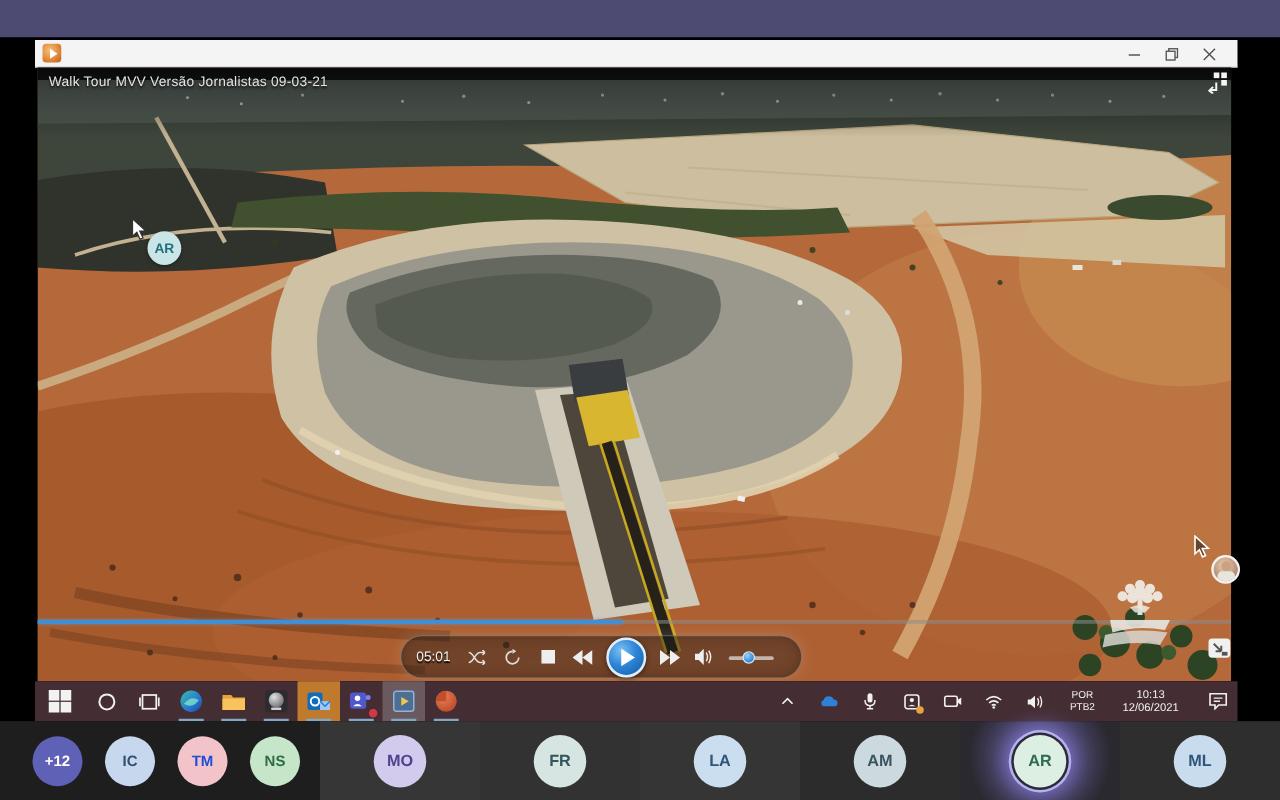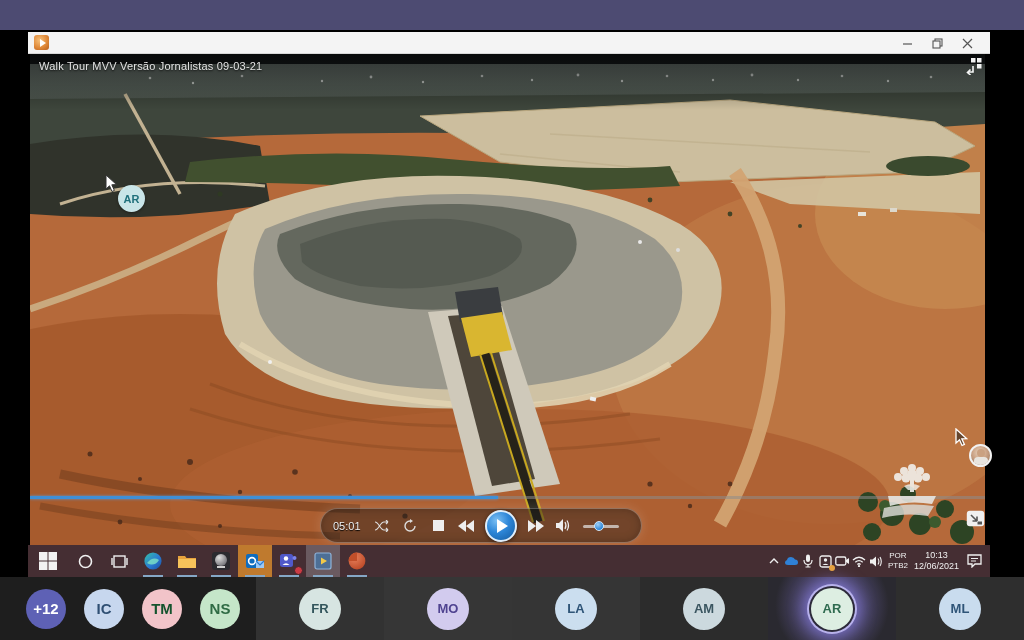--- a/index.html
+++ b/index.html
@@ -78,35 +78,35 @@
                display:flex; align-items:center; gap:7px; padding:0 8px; }
   .searchbox span { font-size:11px; color:#3f3f3f; white-space:nowrap; }
   .tb-appslot { width:34px; display:flex; align-items:center; justify-content:center; position:relative; }
   .tb-appslot .underline { position:absolute; bottom:0; left:7px; width:20px; height:2px; background:#85a7c6; }
   .hl-orange { background:#bf7a2e; }
   .hl-active { background:#6a5a60; }
   .badge-red { position:absolute; right:3px; bottom:2px; width:9px; height:9px; border-radius:50%;
                background:#cc3b44; border:1px solid #45252b; }
   .icon20 { width:20px; height:20px; }
 
-  .tray { margin-left:auto; display:flex; align-items:center; gap:0; padding-right:4px; }
+  .tray { margin-left:auto; display:flex; align-items:center; gap:16px; padding-right:4px; }
   .tray-ico { width:17px; height:17px; display:flex; align-items:center; justify-content:center; position:relative; }
   .tray-text { font-size:8px; line-height:1.25; text-align:center; color:#f0f0f0; padding:0 3px; }
   .tray-clock { font-size:9px; line-height:1.25; text-align:center; color:#f0f0f0; padding:0 3px; }
   .dot-orange { position:absolute; right:-1px; bottom:-1px; width:6px; height:6px; border-radius:50%; background:#e8a33d; }
 
   
   .strip { position:absolute; left:0; top:577px; width:1024px; height:63px; background:#1b1b1b; display:flex; }
   .tile { height:63px; display:flex; align-items:center; justify-content:center; }
   .tile-group { width:256px; gap:18px; justify-content:flex-start; padding-left:26px; }
   .tile-single { width:128px; }
   .avatar { border-radius:50%; display:flex; align-items:center; justify-content:center;
             font-weight:bold; font-size:13px; }
   .av42 { width:42px; height:42px; }
-  .av40 { width:40px; height:40px; font-size:15px; }
+  .av40 { width:40px; height:40px; font-size:12px; }
   .avatar.active { box-shadow:0 0 0 2px #2c2a3a, 0 0 0 4px #b8b2ec, 0 0 16px 7px rgba(135,125,225,.75); }
 </style>
 </head>
 <body>
 
 <div class="stage">
 
   <div class="topbar" style="background: rgb(77, 75, 114);"></div>
 
   <div class="desktop">
@@ -503,29 +503,29 @@
             </svg>
         </span>
       </div>
     </div>
   </div>
 
   <div class="strip" id="strip">
       <div class="tile tile-group" style="background: rgb(30, 30, 30);">
         <div class="avatar av40" style="background: rgb(94, 97, 181); color: rgb(255, 255, 255);">+12</div>
         <div class="avatar av40" style="background: rgb(199, 215, 238); color: rgb(47, 79, 115); text-align: center;">IC</div>
-        <div class="avatar av40" style="background: rgb(242, 196, 201); color: #14532d;">TM</div>
+        <div class="avatar av40" style="background: rgb(242, 196, 201); color: #1d4ed8;">TM</div>
         <div class="avatar av40" style="background: rgb(197, 230, 201); color: rgb(47, 107, 68);">NS</div>
+      </div>
+      <div class="tile tile-single" style="background: rgb(54, 54, 54);">
+        <div class="avatar av42" style="background: rgb(210, 203, 238); color: rgb(79, 67, 144);">MO</div>
       </div>
       <div class="tile tile-single" style="background: rgb(50, 50, 50);">
         <div class="avatar av42" style="background: rgb(215, 229, 226); color: rgb(51, 86, 92);">FR</div>
       </div>
-      <div class="tile tile-single" style="background: rgb(54, 54, 54);">
-        <div class="avatar av42" style="background: rgb(210, 203, 238); color: rgb(79, 67, 144);">MO</div>
-      </div>
       <div class="tile tile-single" style="background: rgb(53, 53, 53);">
         <div class="avatar av42" style="background: rgb(203, 222, 239); color: rgb(47, 85, 120);">LA</div>
       </div>
       <div class="tile tile-single" style="background: rgb(44, 44, 44);">
         <div class="avatar av42" style="background: rgb(204, 217, 222); color: rgb(58, 85, 96);">AM</div>
       </div>
       <div class="tile tile-single" style="background: radial-gradient(circle at 50% 45%, rgb(119, 111, 174) 0%, rgb(78, 72, 112) 40%, rgb(42, 41, 48) 78%);">
         <div class="avatar av42 active" style="background: rgb(221, 238, 226); color: rgb(47, 107, 80);">AR</div>
       </div>
       <div class="tile tile-single" style="background: rgb(46, 46, 46);">

